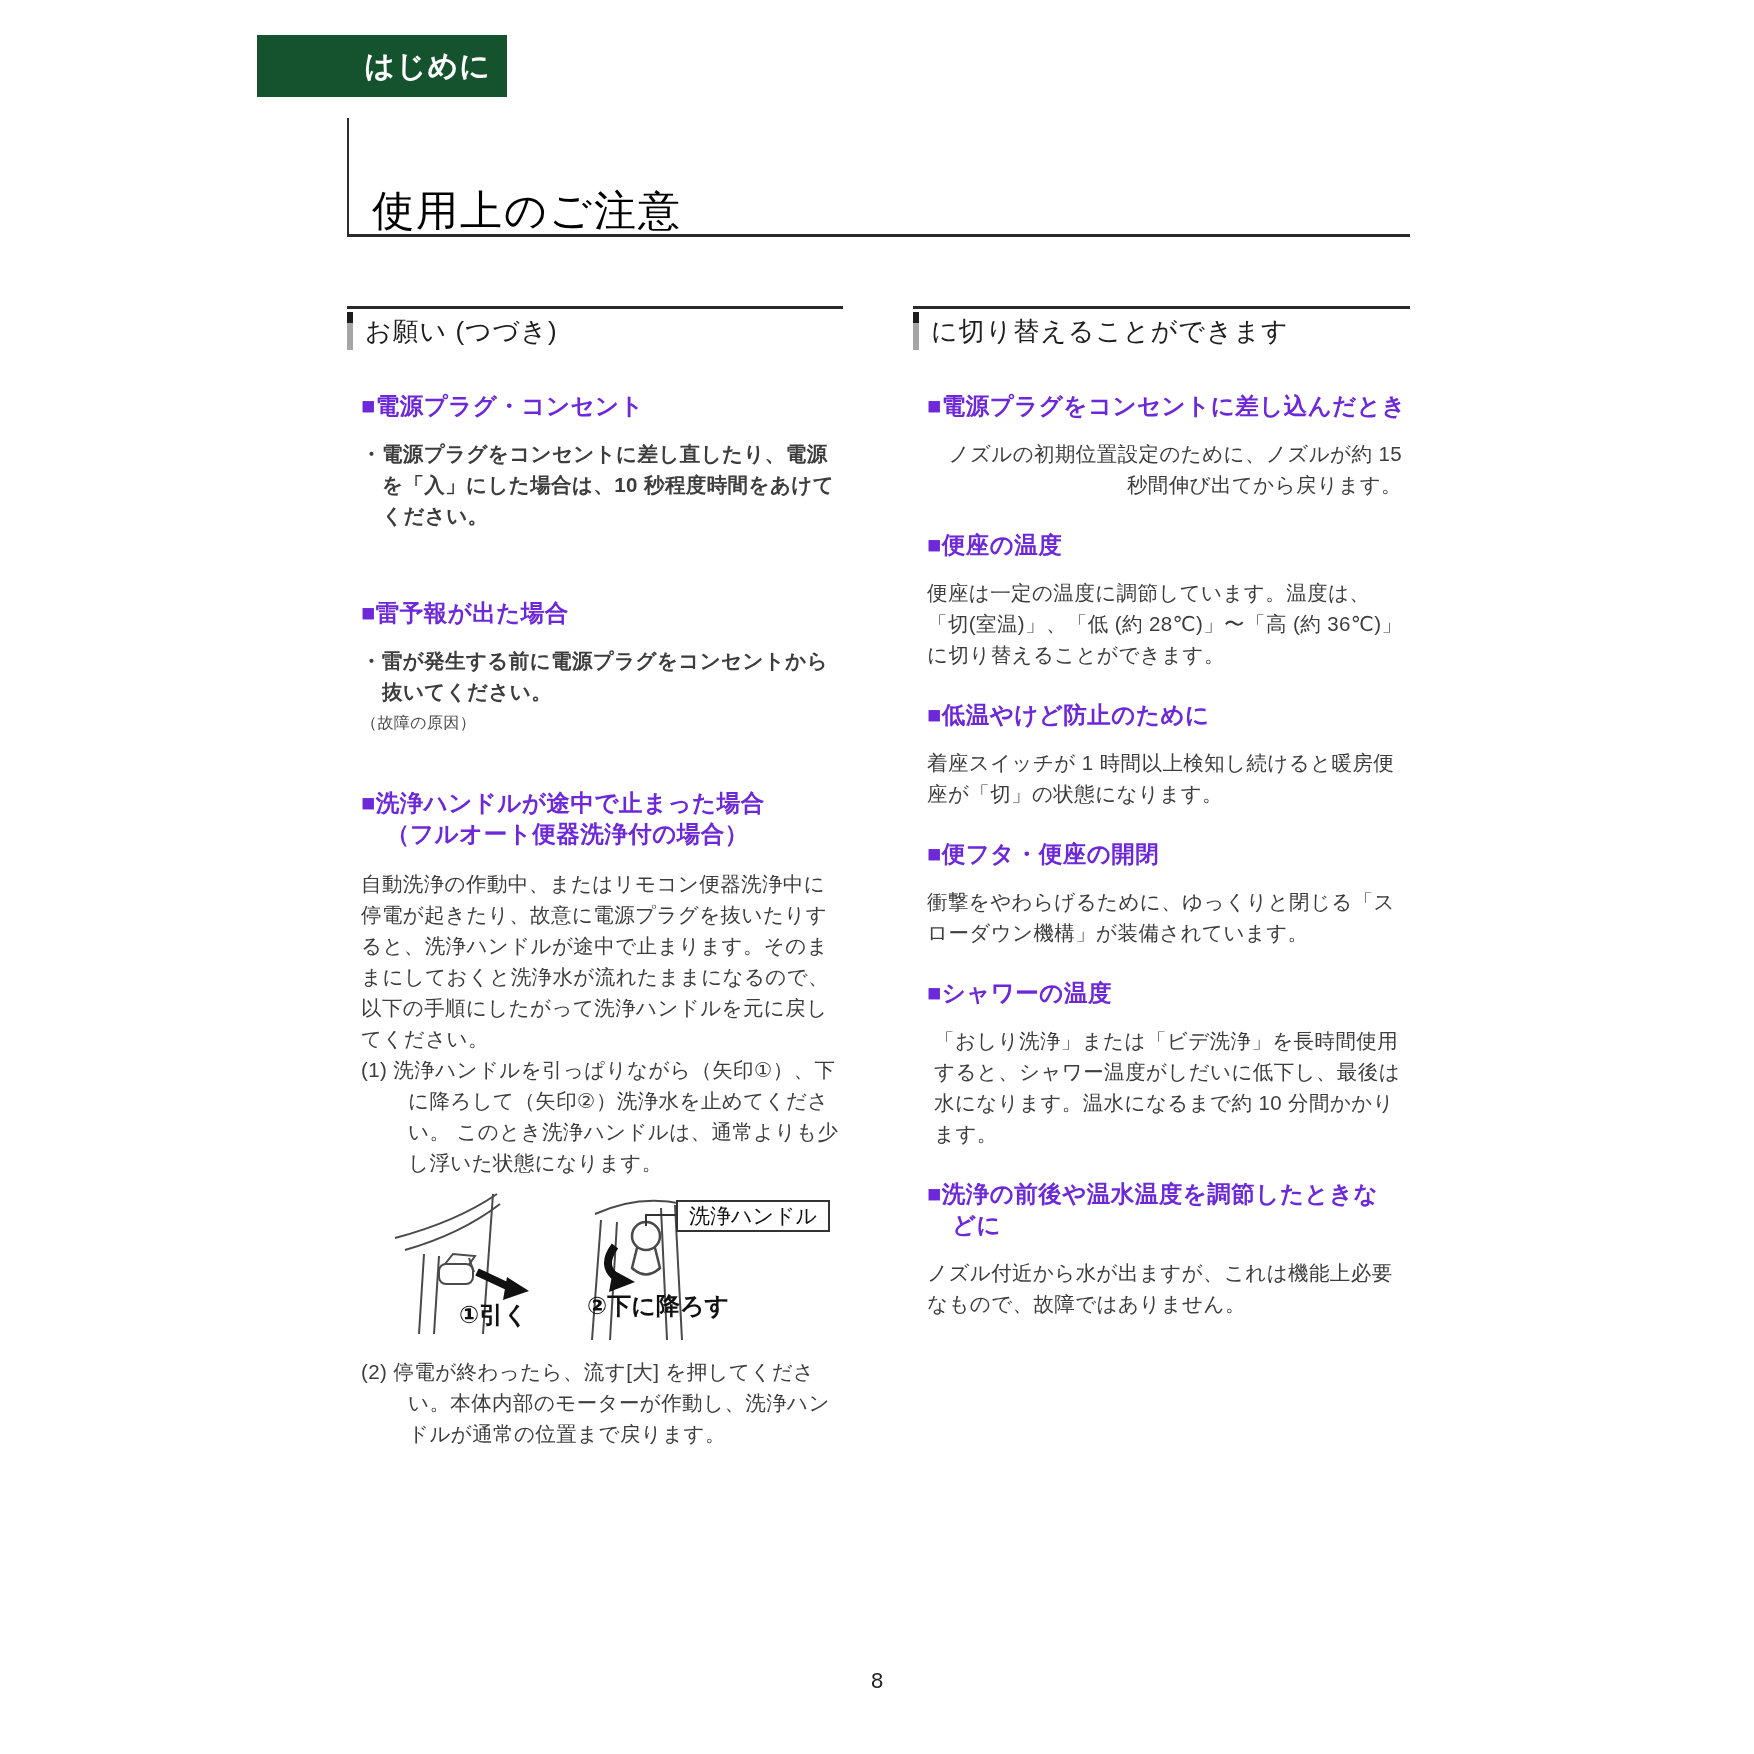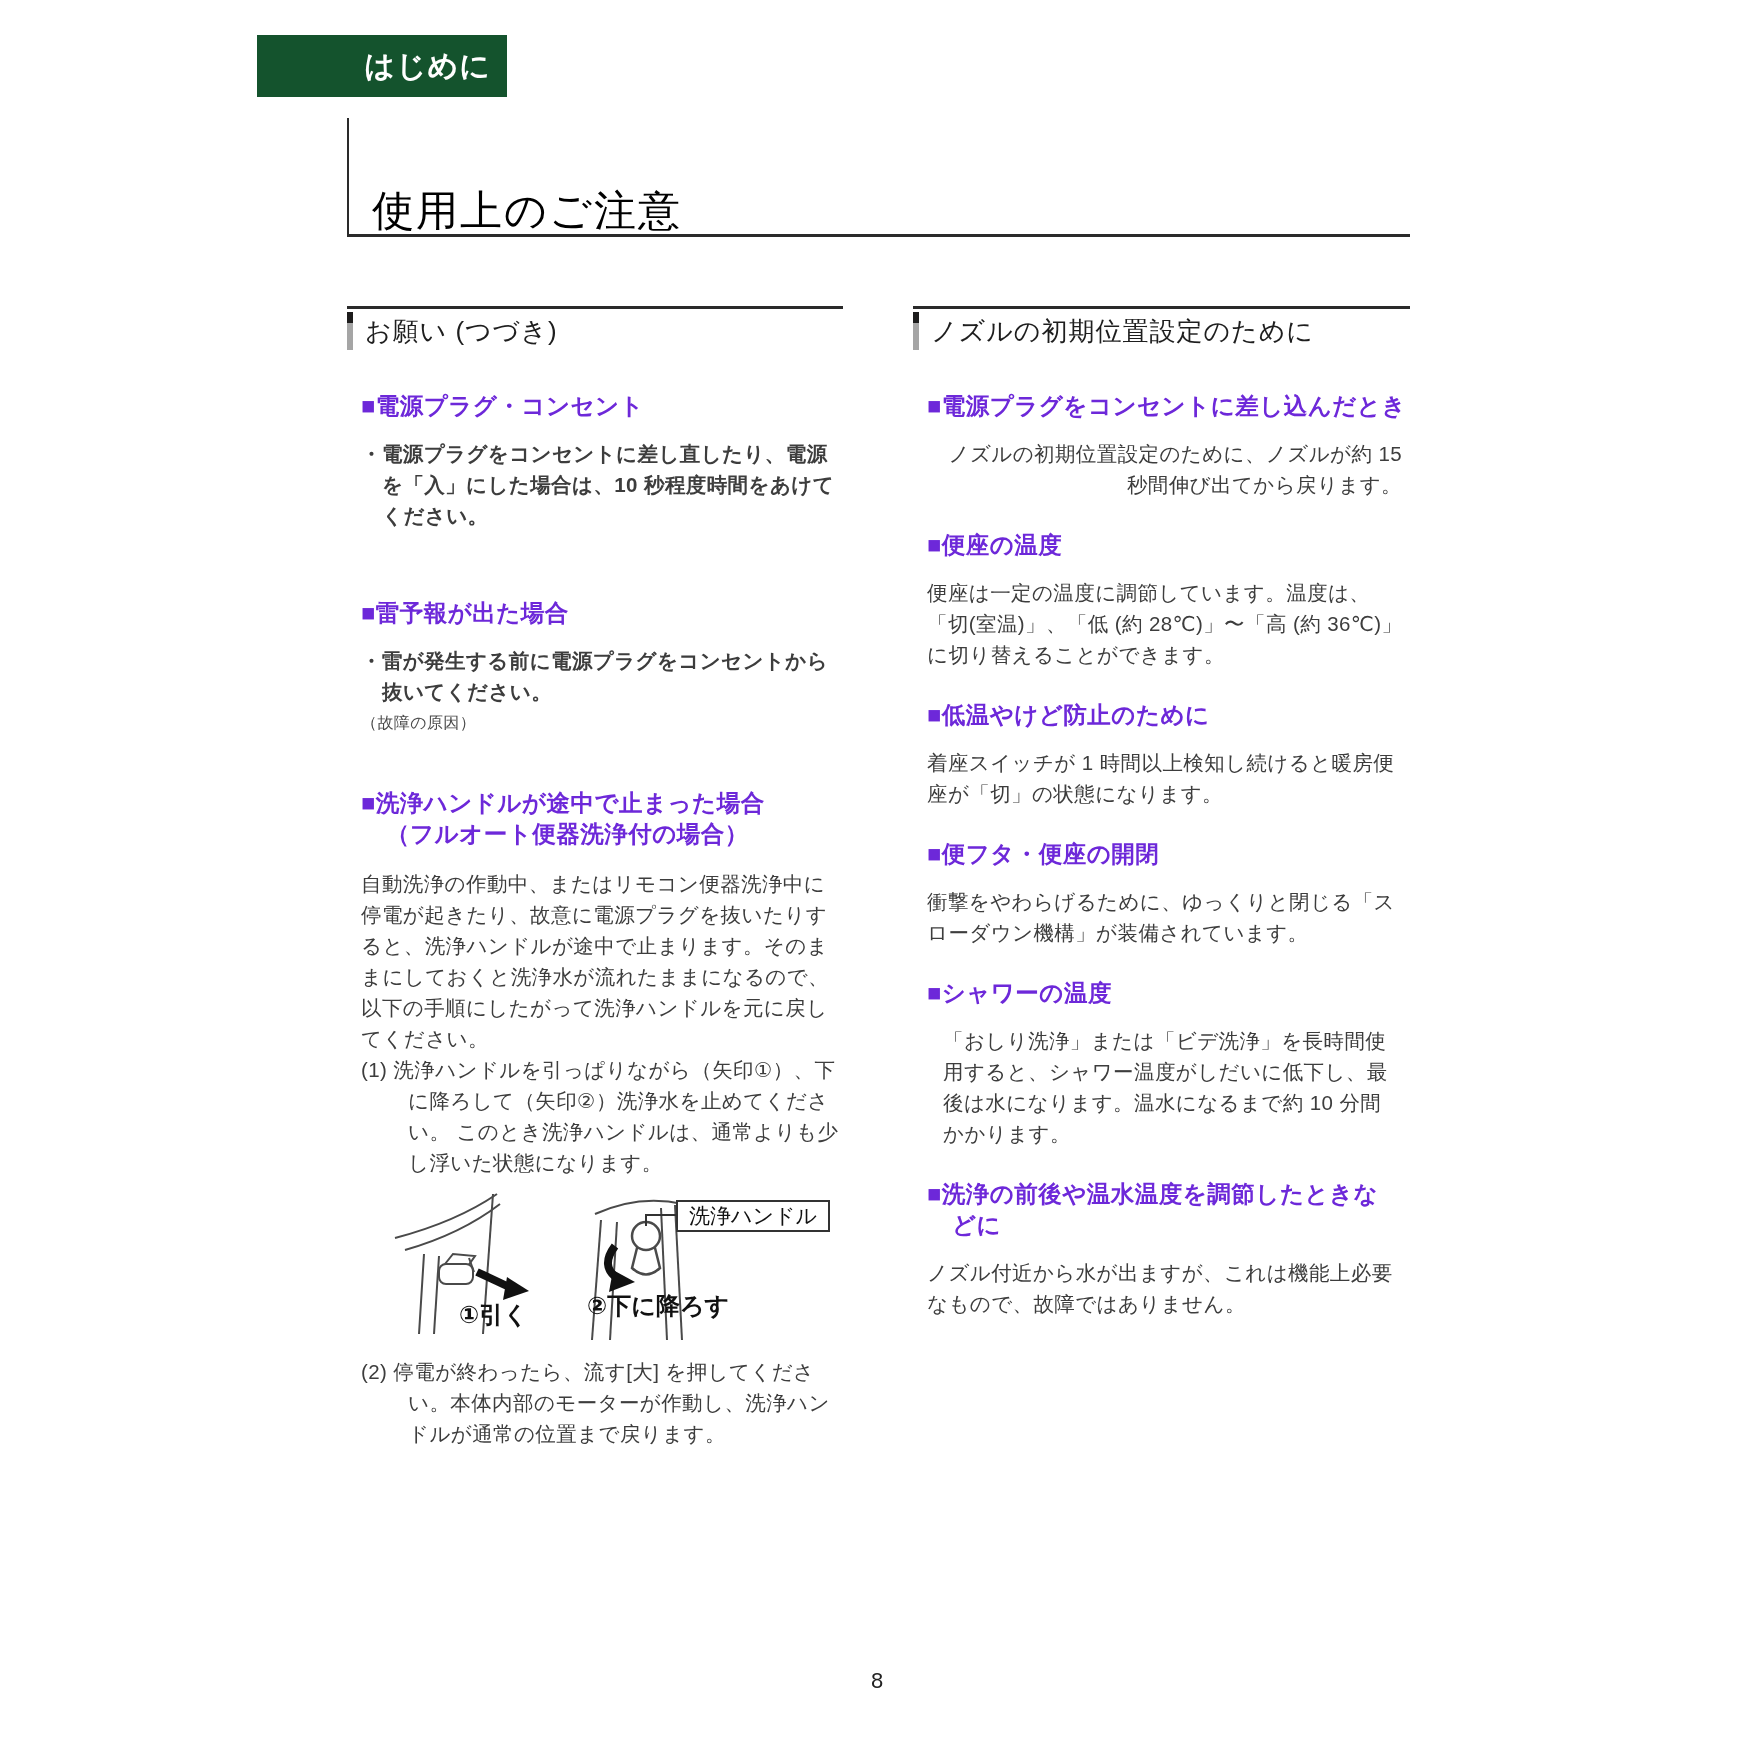--- a/index.html
+++ b/index.html
@@ -128,21 +128,21 @@
         </svg>
       </figure>
 
       <p class="body-txt step gap-sm" style="margin-bottom:0;">(2) 停電が終わったら、流す[大] を押してください。本体内部のモーターが作動し、洗浄ハンドルが通常の位置まで戻ります。</p>
     </div>
   </div>
 
   <div class="col col-right">
     <div class="col-header">
       <span class="hdr-bar"></span>
-      <span>ノズルの初期位置設定のために</span>
+      <span>に切り替えることができます</span>
     </div>
     <div class="col-body">
 
       <div class="sec-h mt-lg">
         <span class="l1">■電源プラグをコンセントに差し込んだとき</span>
       </div>
       <p class="body-txt" style="margin:8px;text-align:right;">ノズルの初期位置設定のために、ノズルが約 15 秒間伸び出てから戻ります。</p>
 
       <div class="sec-h">
         <span class="l1">■便座の温度</span>
@@ -155,21 +155,21 @@
       <p class="body-txt" style="margin:0;">着座スイッチが 1 時間以上検知し続けると暖房便座が「切」の状態になります。</p>
 
       <div class="sec-h">
         <span class="l1">■便フタ・便座の開閉</span>
       </div>
       <p class="body-txt" style="margin:0;">衝撃をやわらげるために、ゆっくりと閉じる「スローダウン機構」が装備されています。</p>
 
       <div class="sec-h">
         <span class="l1">■シャワーの温度</span>
       </div>
-      <p class="body-txt" style="margin:16px;">「おしり洗浄」または「ビデ洗浄」を長時間使用すると、シャワー温度がしだいに低下し、最後は水になります。温水になるまで約 10 分間かかります。</p>
+      <p class="body-txt" style="margin:7px;">「おしり洗浄」または「ビデ洗浄」を長時間使用すると、シャワー温度がしだいに低下し、最後は水になります。温水になるまで約 10 分間かかります。</p>
 
       <div class="sec-h">
         <span class="l1">■洗浄の前後や温水温度を調節したときな</span>
         <span class="l2">どに</span>
       </div>
       <p class="body-txt" style="margin:0;">ノズル付近から水が出ますが、これは機能上必要なもので、故障ではありません。</p>
 
     </div>
   </div>
 

